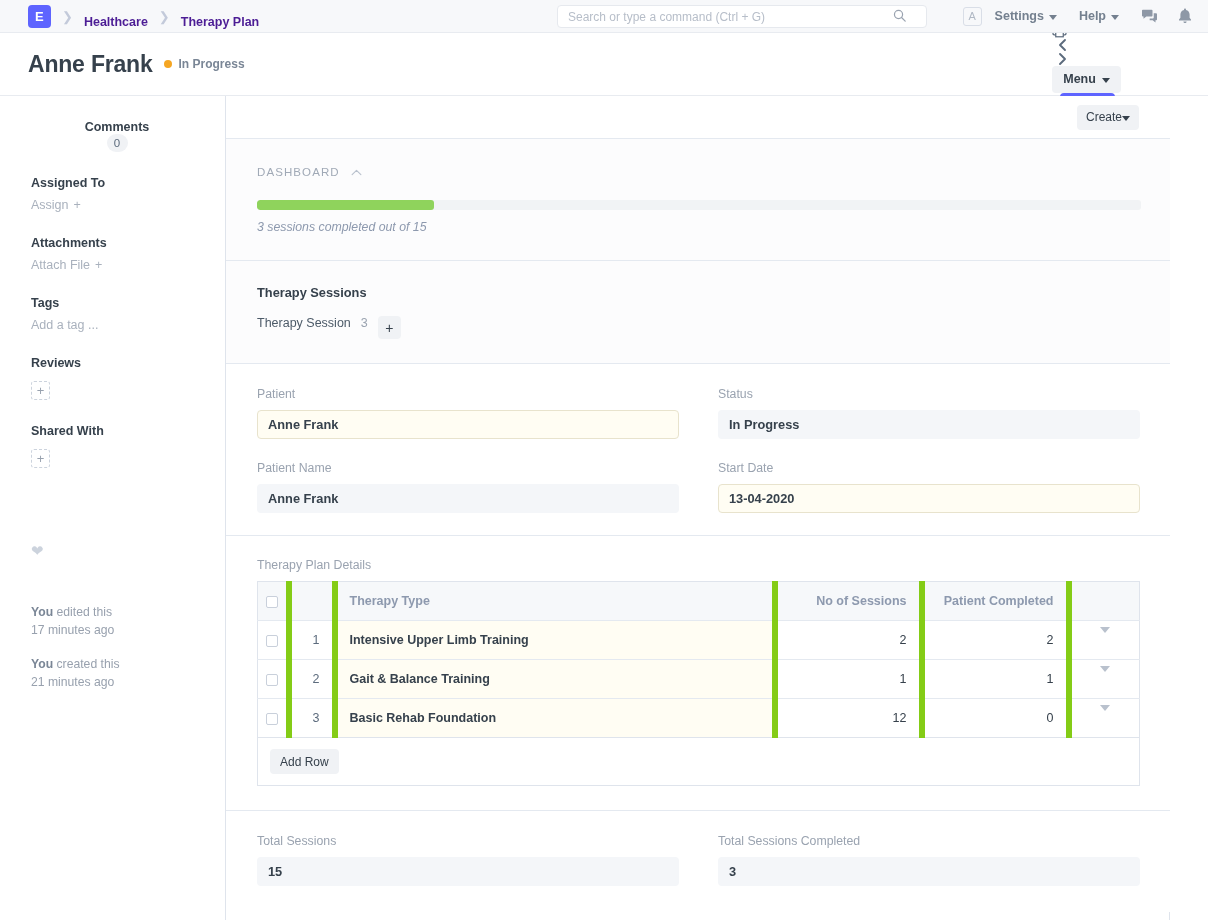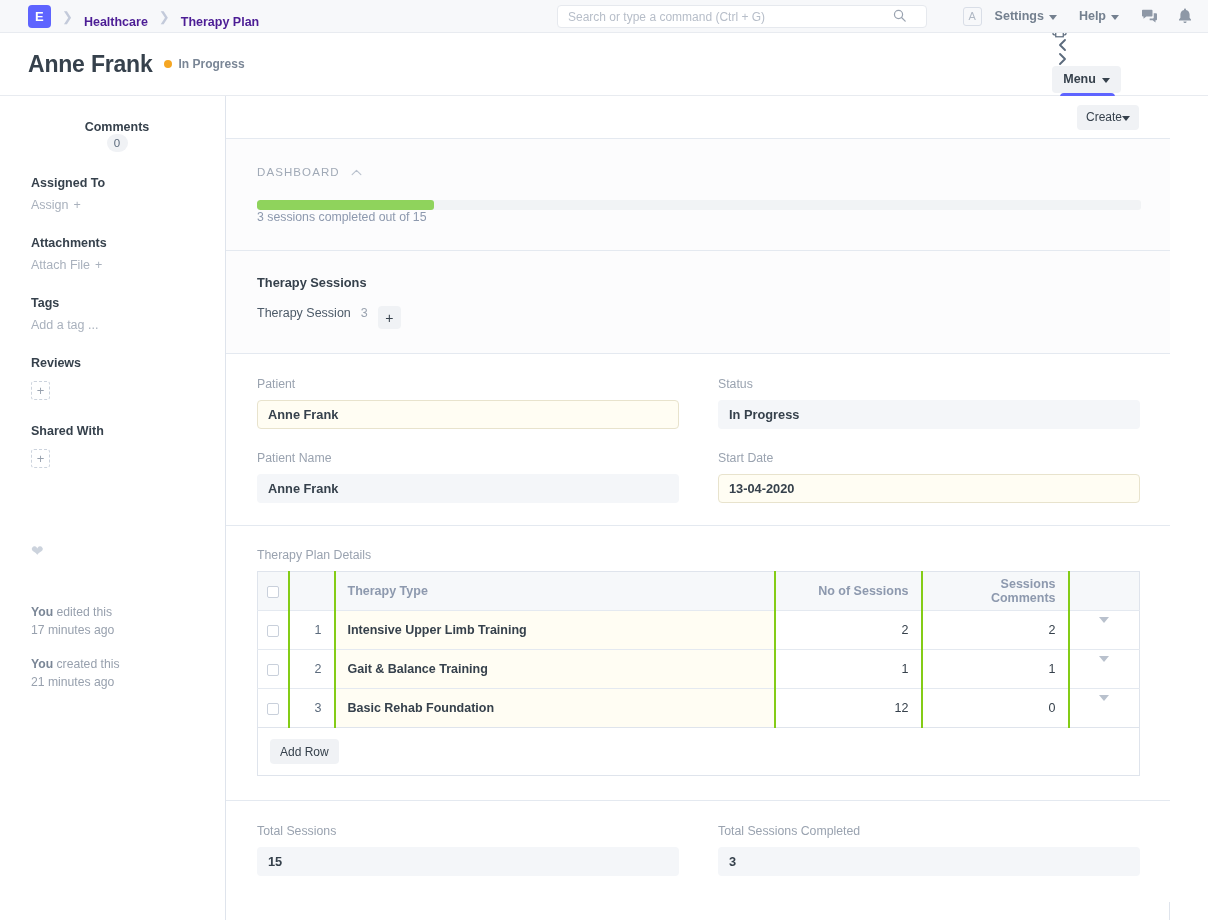--- a/index.html
+++ b/index.html
@@ -163,21 +163,21 @@
   .dash-label {
     font-size: 11.5px; color: #a0a9b6; letter-spacing: 1.1px;
     display: flex; align-items: center; gap: 11px;
   }
   .chev-up { color: #b9c1cd; display: flex; }
   .prog-track {
     margin-top: 22px; height: 10px; border-radius: 3px;
     background: #f1f3f5; width: 884px; position: relative; overflow: hidden;
   }
   .prog-fill { height: 100%; background: #8fd35c; border-radius: 3px; }
-  .prog-text { margin-top: 0; font-size: 12.3px; color: #8d99ae; }
+  .prog-text { margin-top: 10px; font-size: 12.3px; color: #8d99ae; font-style: italic; }
 
   .ts-title { font-size: 12.8px; font-weight: bold; color: #36414c; }
   .ts-row { margin-top: 16px; display: flex; gap: 10px; }
   .ts-name { font-size: 12.5px; color: #4c5a68; }
   .ts-count { font-size: 12.5px; color: #9aa3b0; }
   .ts-plus {
     background: #f0f2f5; border-radius: 4px; width: 23px; height: 23px;
     display: flex; align-items: center; justify-content: center;
     color: #36414c; font-size: 14px; line-height: 1;
   }
@@ -194,21 +194,21 @@
   .fctl.readonly { background: #f4f6f9; border: 1px solid transparent; }
   .frow2 { margin-top: 22px; }
 
   
   .grid-label { font-size: 12.3px; color: #9aa3b0; margin-bottom: 9px; }
   table.grid {
     width: 883px; border-collapse: collapse; table-layout: fixed;
     border: 1px solid #dfe4ec; background: #fff;
   }
   table.grid th, table.grid td {
-    border-right: 2px solid #84cc16; border-bottom: 1px solid #e4e9f0;
+    border-right: 6px solid #84cc16; border-bottom: 1px solid #e4e9f0;
     height: 39px; padding: 0 12px; font-size: 12.5px;
   }
   table.grid th:last-child, table.grid td:last-child { border-right: none; }
   table.grid tr:last-child td { border-bottom: none; }
   table.grid thead th {
     background: #f6f8fa; color: #8d99ae; font-weight: bold; text-align: left;
   }
   .col-chk { width: 31px; padding: 0 !important; text-align: center !important; }
   .col-idx { width: 46px; text-align: right !important; padding-right: 12px !important; }
   .col-type { width: 440px; }
@@ -444,21 +444,21 @@
           <div class="grid-label">Therapy Plan Details</div>
           <table class="grid">
             <thead>
               <tr>
                 <th class="col-chk">
                   <span class="chk"></span>
                 </th>
                 <th class="col-idx"></th>
                 <th class="col-type">Therapy Type</th>
                 <th class="col-num">No of Sessions</th>
-                <th class="col-num">Sessions Comments</th>
+                <th class="col-num">Patient Completed</th>
                 <th class="col-act"></th>
               </tr>
             </thead>
             <tbody>
               <tr>
                 <td class="col-chk"><span class="chk"></span></td>
                 <td class="col-idx cell-idx">1</td>
                 <td class="col-type cell-type">Intensive Upper Limb Training</td>
                 <td class="col-num cell-num">2</td>
                 <td class="col-num cell-num">2</td>

